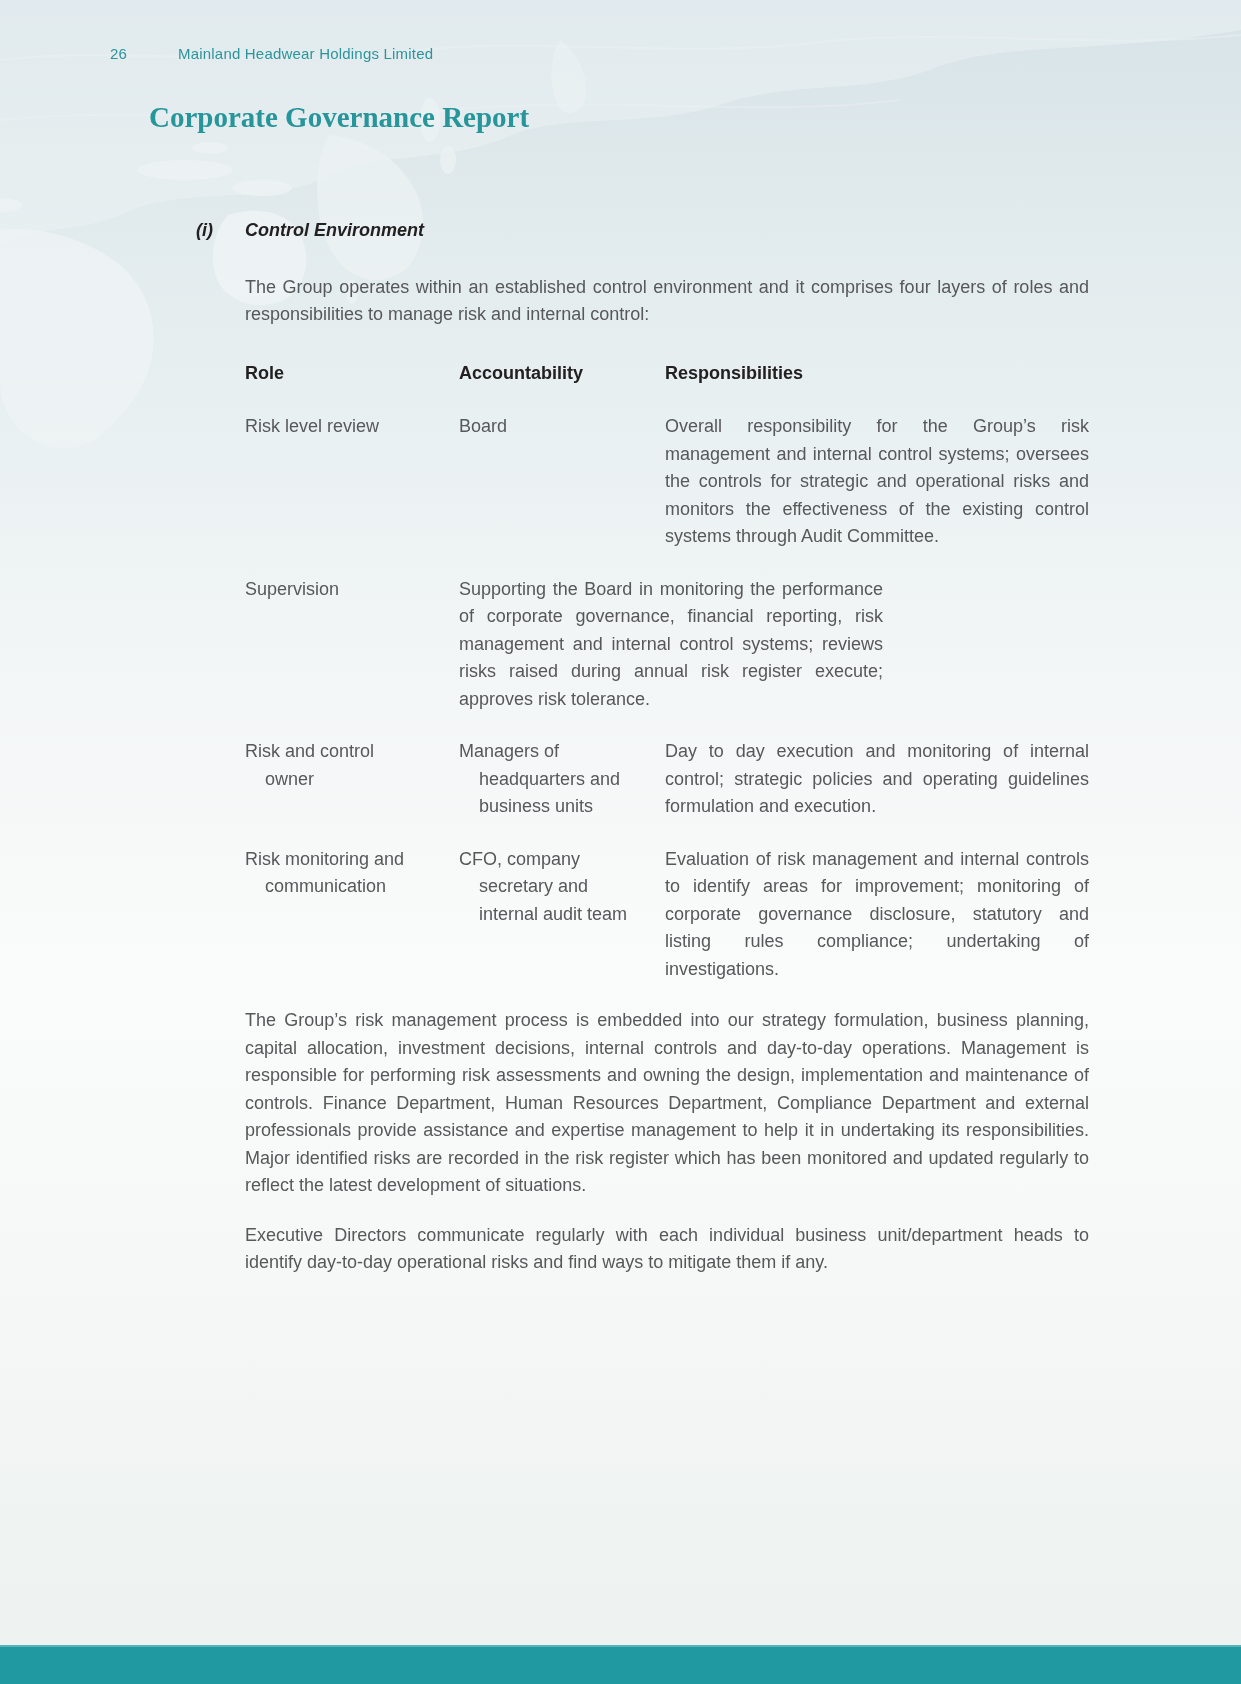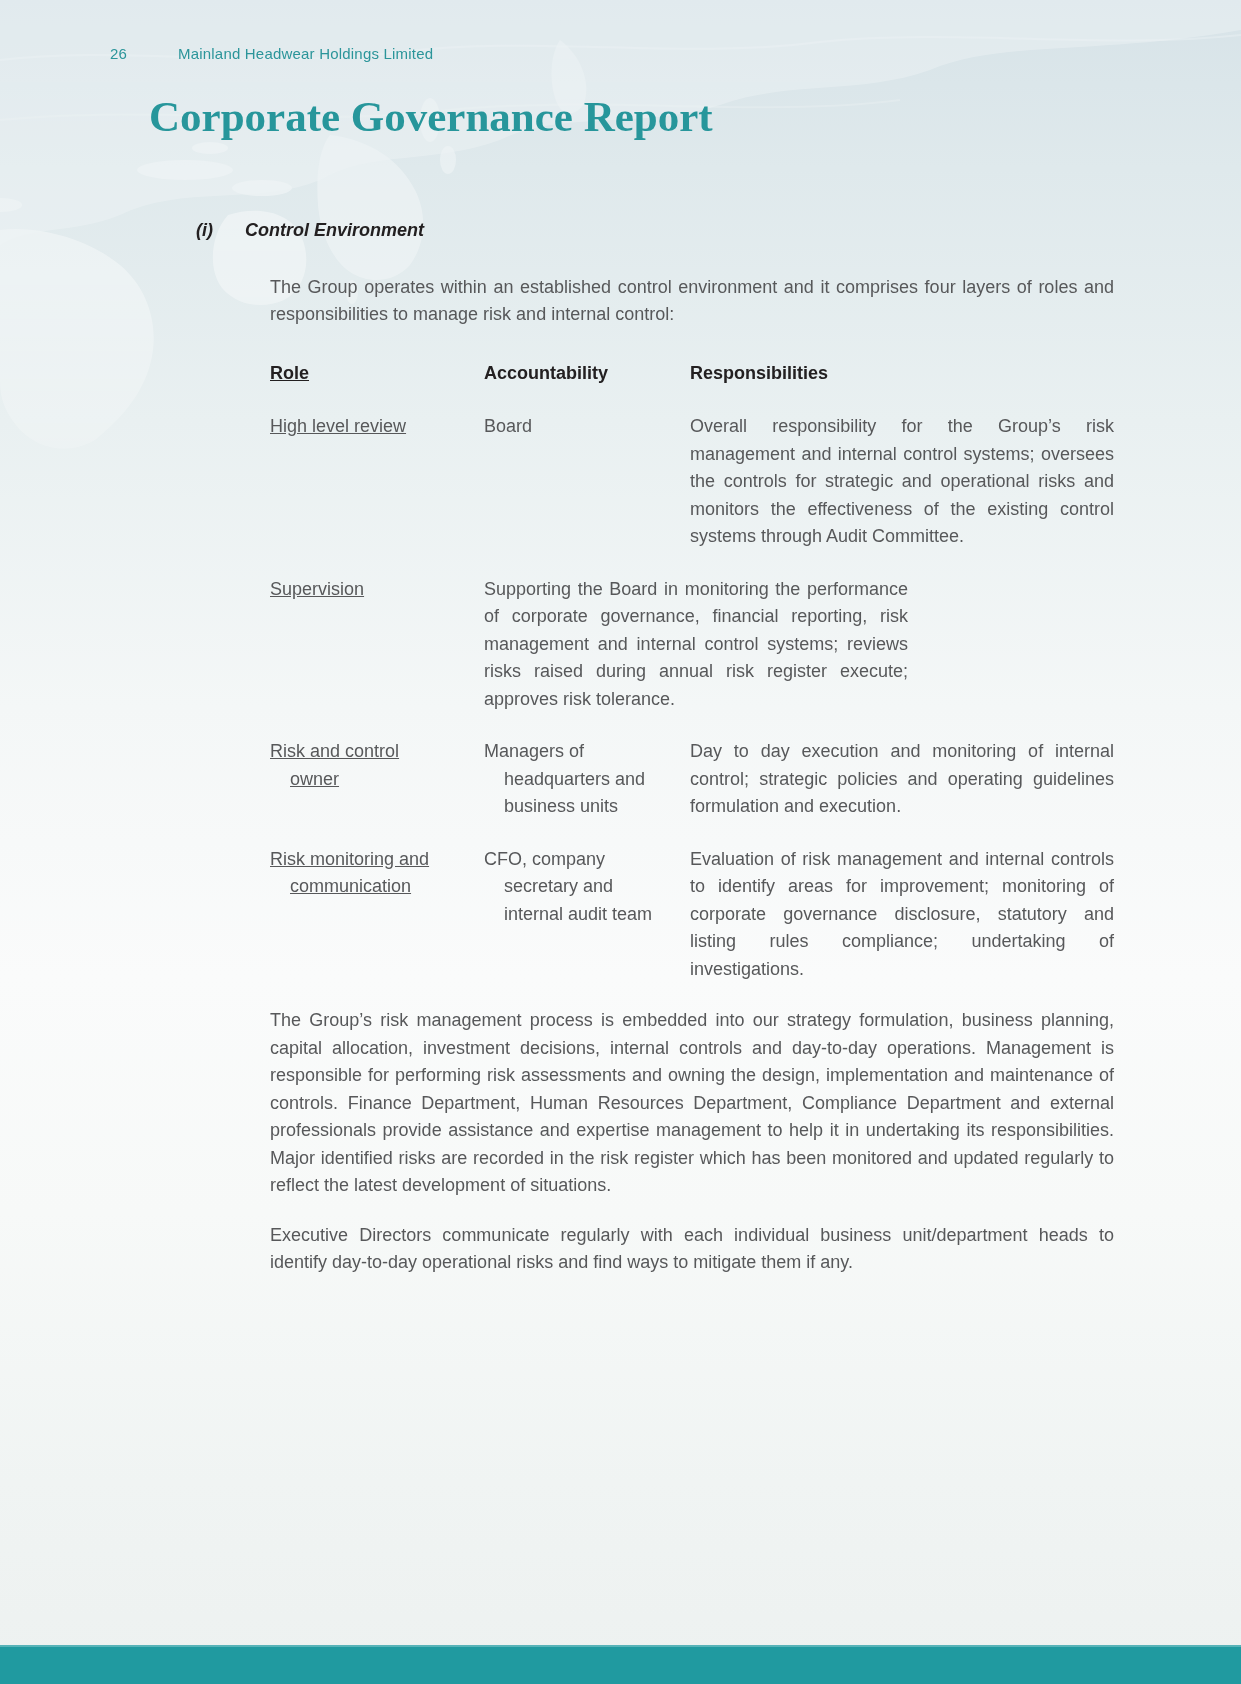--- a/index.html
+++ b/index.html
@@ -43,21 +43,21 @@
     line-height: 19px;
     letter-spacing: 0.2px;
   }
   .page-number { width: 68px; }
 
   .doc-title {
     position: absolute;
     top: 97px; left: 149px;
     font-family: "Liberation Serif", "DejaVu Serif", serif;
     font-weight: bold;
-    font-size: 43px;
+    font-size: 29px;
     line-height: 40px;
     color: #27969b;
     letter-spacing: 0px;
   }
 
   .content {
     position: absolute;
     top: 217px;
     left: 196px;
     width: 893px;
@@ -69,32 +69,32 @@
   .section-head {
     display: flex;
     font-weight: bold;
     font-style: italic;
     color: #232021;
     font-size: 18px;
     margin-bottom: 29px;
   }
   .section-label { width: 49px; flex: none; }
 
-  .section-body { margin-left: 74px; width: 844px; }
+  .section-body { margin-left: 49px; width: 844px; }
 
   .intro {
     text-align: justify;
     margin-bottom: 31px;
   }
 
   .gov-table { width: 844px; }
   .trow { display: flex; margin-bottom: 25px; }
   .trow:last-child { margin-bottom: 0; justify-content: space-between; }
   .thead-row { margin-bottom: 26px; }
-  .c1 { width: 176px; margin-right: 38px; flex: none; text-decoration: underline; }
+  .c1 { width: 176px; margin-right: 38px; flex: none; }
   .c2 { width: 184px; margin-right: 22px; flex: none; }
   .c3 { width: 424px; flex: none; text-align: justify; }
   .th { font-weight: bold; color: #232021; text-align: left; }
   .hang { padding-left: 20px; text-indent: -20px; }
 
   .sec2 { margin-top: 24px; }
   .para { text-align: justify; margin-bottom: 22px; }
   .para:last-child { margin-bottom: 0; }
 
   .footer-bar {
@@ -157,21 +157,21 @@
         <p class="intro">The Group operates within an established control environment and it comprises four layers of roles and responsibilities to manage risk and internal control:</p>
 
         <div class="gov-table">
           <div class="trow thead-row">
             <div class="c1 th">Role</div>
             <div class="c2 th">Accountability</div>
             <div class="c3 th">Responsibilities</div>
           </div>
 
           <div class="trow">
-            <div class="c1 hang">High level review</div>
+            <div class="c1 hang">Risk level review</div>
             <div class="c2 hang">Board</div>
             <div class="c3">Overall responsibility for the Group’s risk management and internal control systems; oversees the controls for strategic and operational risks and monitors the effectiveness of the existing control systems through Audit Committee.</div>
           </div>
 
           <div class="trow">
             <div class="c1 hang">Supervision</div>
             <div class="c3">Supporting the Board in monitoring the performance of corporate governance, financial reporting, risk management and internal control systems; reviews risks raised during annual risk register execute; approves risk tolerance.</div>
           </div>
 
           <div class="trow">

